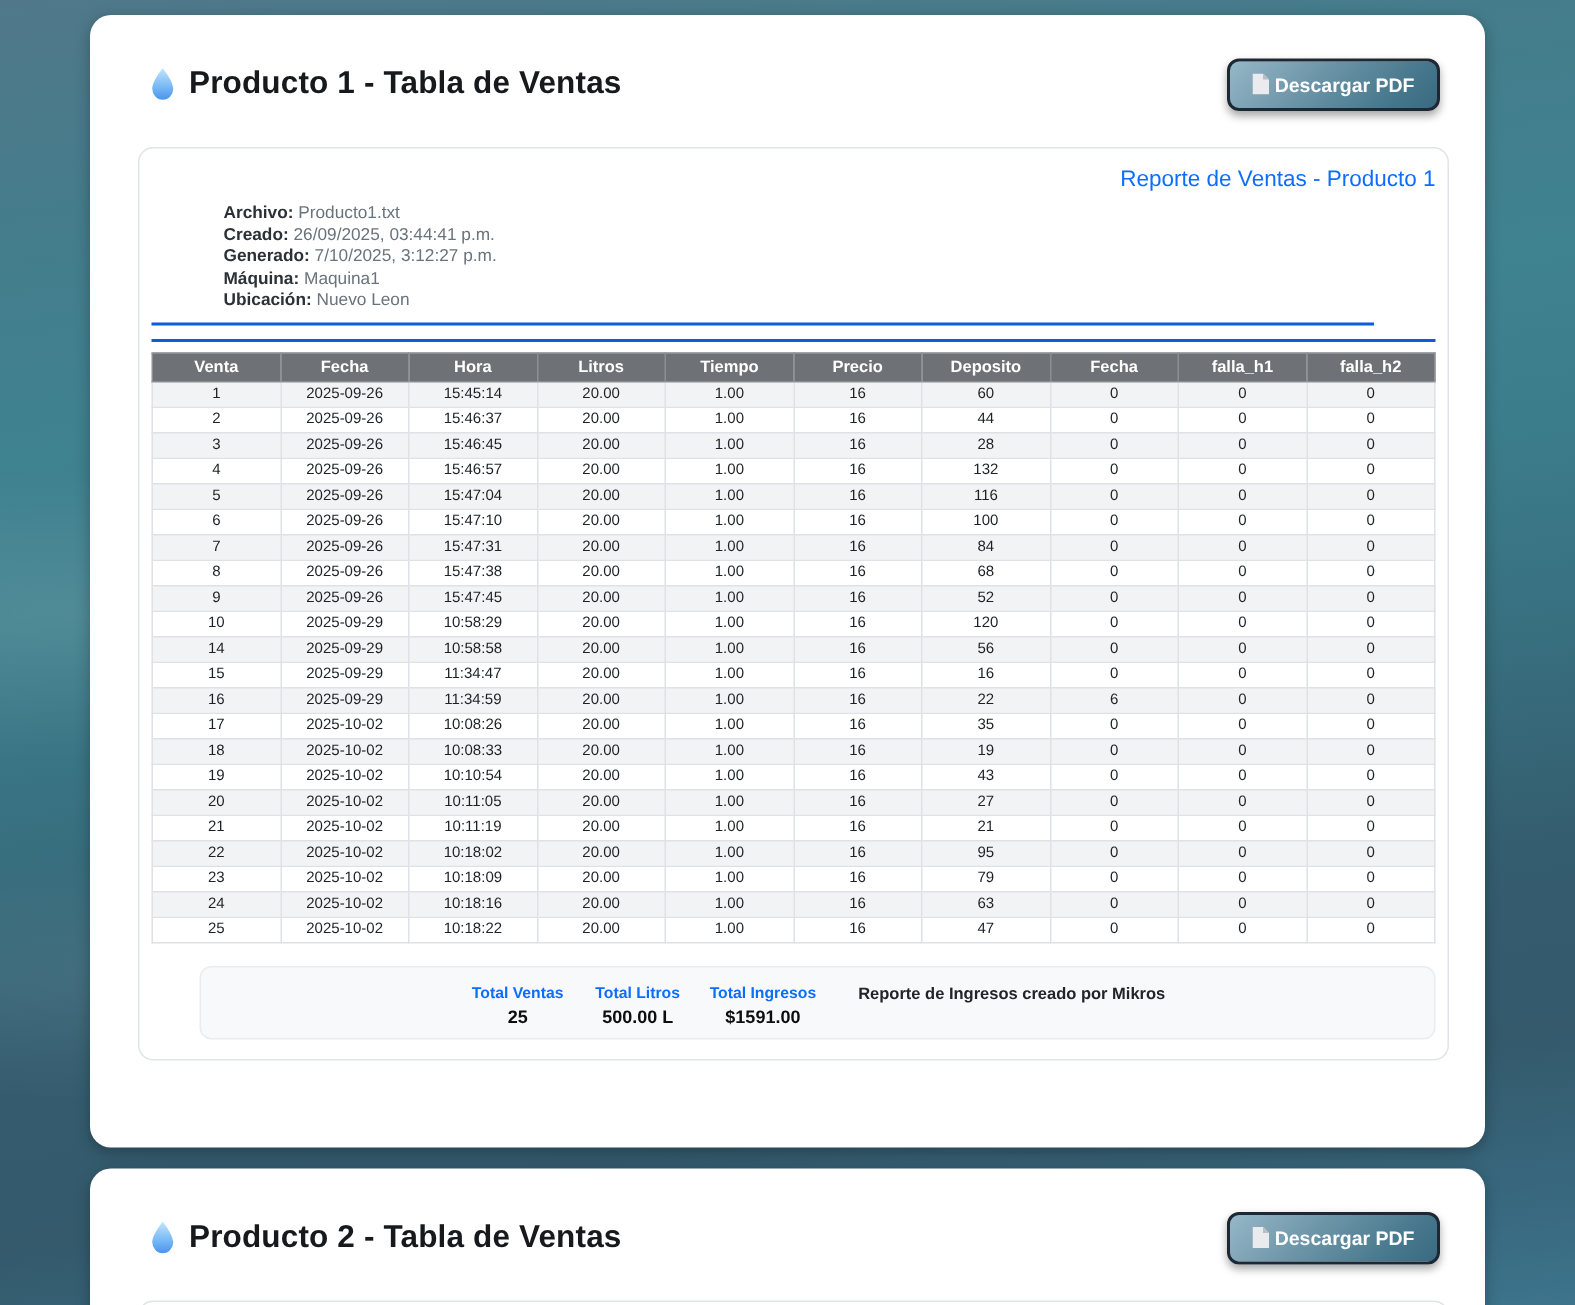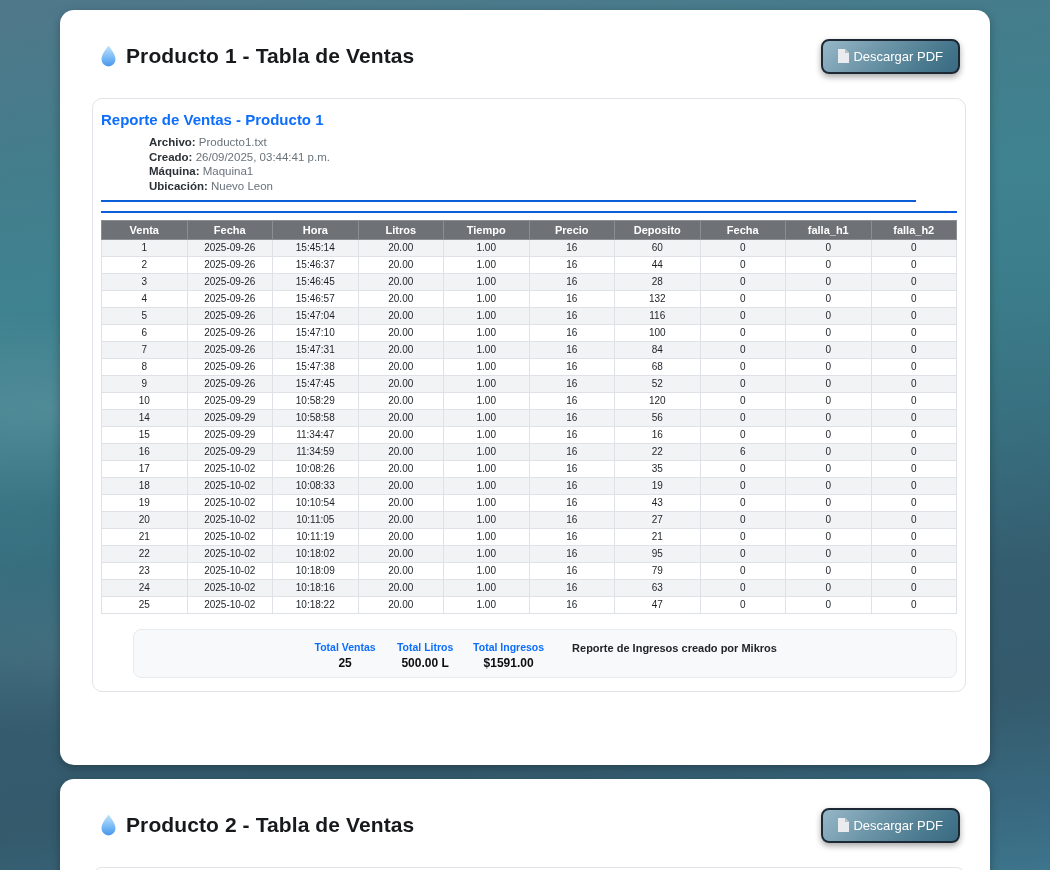--- a/index.html
+++ b/index.html
@@ -28,37 +28,37 @@
     padding: 0 6px 0 8px; height: 40px;
   }
   .head-left { display: flex; align-items: center; gap: 9px; }
   .drop-icon { width: 17px; height: 22px; display: inline-block; }
   .card-title { font-size: 21px; font-weight: bold; color: #17191c; letter-spacing: 0.1px; }
 
   .btn-pdf {
     display: inline-flex; align-items: center; gap: 4px;
     background: linear-gradient(135deg, #96b8c8 0%, #6d95a8 40%, #45768b 80%, #3a6a80 100%);
     color: #ffffff; font-family: "Liberation Sans", sans-serif;
-    font-size: 13px; font-weight: normal;
+    font-size: 13px; font-weight: bold;
     border: 2px solid #1c2834; border-radius: 8px;
     padding: 8px 15px; cursor: pointer;
     box-shadow: 0 3px 6px rgba(0,0,0,0.35);
   }
   .btn-pdf svg { display: block; }
 
   .panel {
     margin-top: 22px;
     border: 1px solid #e0e3e7;
     border-radius: 10px;
     padding: 10px 8px 13px 8px;
     background: #ffffff;
   }
   .card-2 .panel { height: 180px; }
 
-  .report-title { color: #0d6efd; font-size: 15px; font-weight: bold; margin: 2px 0 7px 0; }
+  .report-title { color: #0d6efd; font-size: 15px; font-weight: normal; margin: 2px 0 7px 0; text-align: right; }
   .info-line { font-size: 11.5px; line-height: 14.6px; color: #69737b; }
   .info-line b { color: #2b3136; margin-left: 48px; }
   .rule-1 { border: 0; border-top: 2px solid #0b5ed7; width: 95.2%; margin-top: 7px; }
   .rule-2 { border: 0; border-top: 2px solid #0b5ed7; width: 100%; margin-top: 9px; }
 
   table.sales {
     width: 100%; margin-top: 7px;
     border-collapse: collapse; table-layout: fixed;
   }
   table.sales th {
@@ -123,20 +123,21 @@
         </span>
         <span>Descargar PDF</span>
       </button>
     </div>
 
     <div class="panel">
       <div class="report-title">Reporte de Ventas - Producto 1</div>
       <div>
           <div class="info-line"><b>Archivo:</b><span> Producto1.txt</span></div>
           <div class="info-line"><b>Creado:</b><span> 26/09/2025, 03:44:41 p.m.</span></div>
+          <div class="info-line"><b>Generado:</b><span> 7/10/2025, 3:12:27 p.m.</span></div>
           <div class="info-line"><b>Máquina:</b><span> Maquina1</span></div>
           <div class="info-line"><b>Ubicación:</b><span> Nuevo Leon</span></div>
         </div>
       <hr class="rule-1">
       <hr class="rule-2">
 
       <table class="sales">
         <thead>
           <tr>
               <th>Venta</th>

